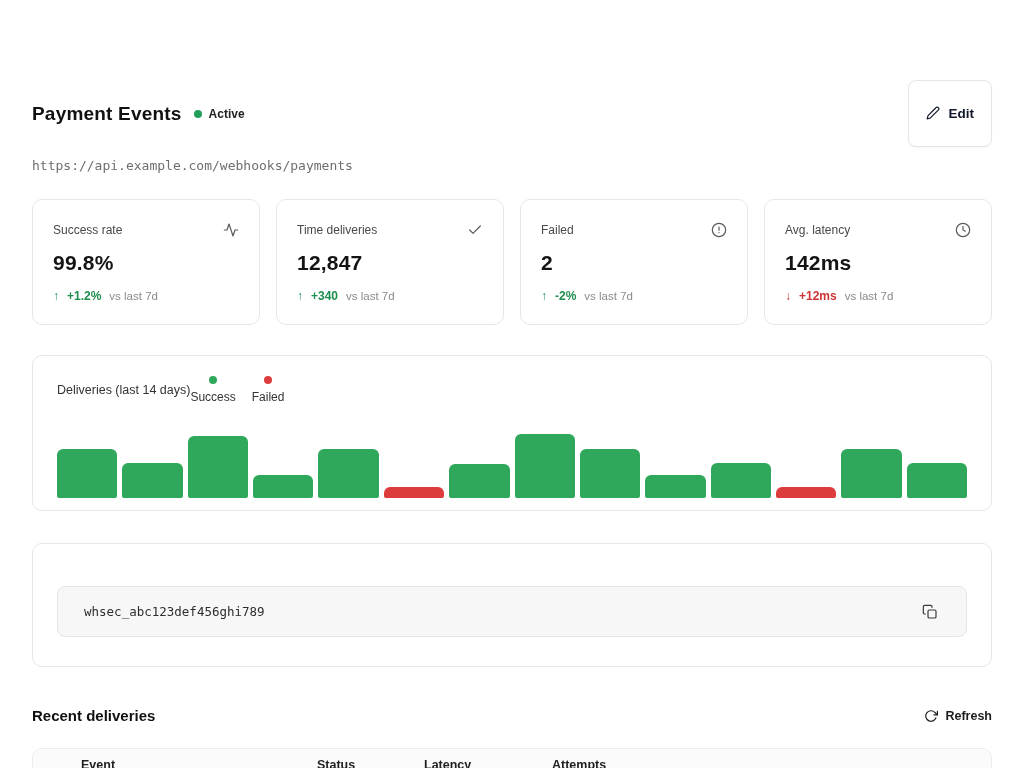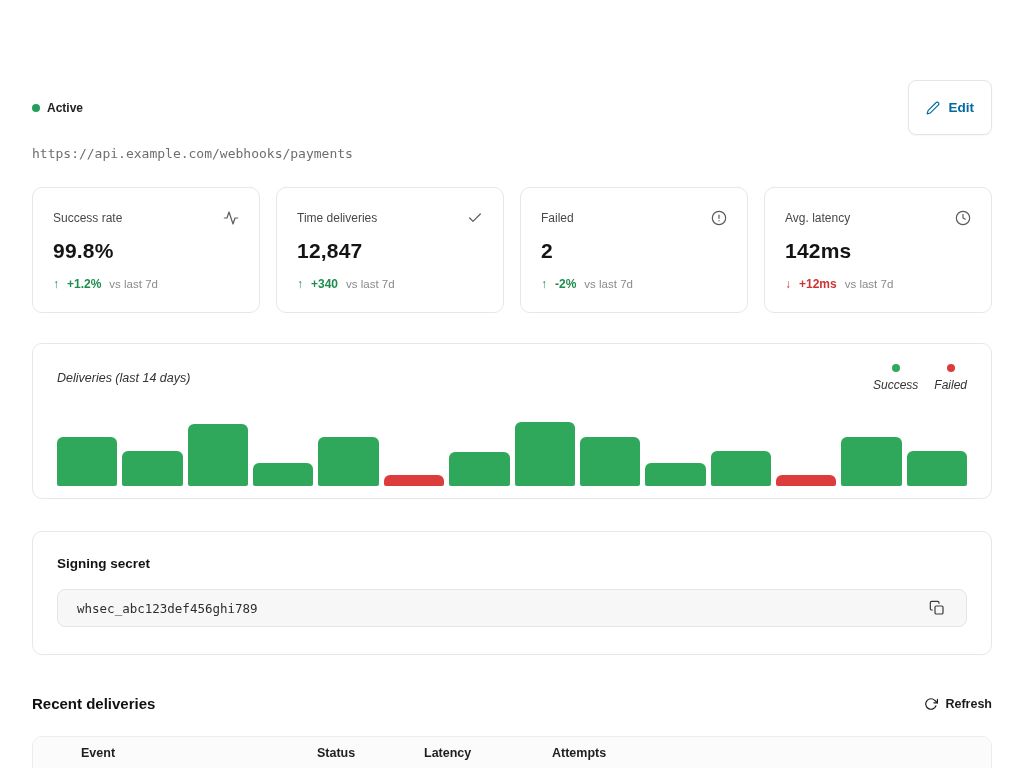--- a/index.html
+++ b/index.html
@@ -7,56 +7,56 @@
   body { font-family:"Liberation Sans","DejaVu Sans",sans-serif; color:#161616; }
   .page { width:1024px; height:768px; padding:0 32px; overflow:hidden; background:#fff; }
 
   
   .header-row { padding-top:80px; display:flex; justify-content:space-between; align-items:center; }
   .title-group { display:flex; align-items:center; gap:12px; }
   .page-title { font-size:19px; font-weight:700; letter-spacing:.2px; color:#111; }
   .status-group { display:flex; align-items:center; gap:7px;text-align:right; }
   .status-dot { width:8px; height:8px; border-radius:50%; background:#22a05b; }
   .status-label { font-size:12px; font-weight:600; color:#222; }
-  .edit-btn { display:flex; align-items:center; gap:9px; background:#fff; border:1px solid #e5e5e5;
-    border-radius:8px; padding:19px 17px; font-size:13.5px; font-weight:600; color:#0369a1; cursor:pointer;
+  .edit-btn { display:flex; align-items:flex-start; gap:9px; background:#fff; border:1px solid #e5e5e5;
+    border-radius:8px; padding:25px 17px; font-size:13.5px; font-weight:600; color:#0f172a; cursor:pointer;
     box-shadow:0 1px 2px rgba(0,0,0,.04); font-family:inherit; }
   .endpoint-url { margin-top:11px; font-family:"DejaVu Sans Mono","Liberation Mono",monospace;
     font-size:13px; color:#6e6e6e; }
 
   
   .stats-grid { margin-top:26px; display:grid; grid-template-columns:repeat(4,1fr); gap:16px; }
   .stat-card { border:1px solid #e7e7e7; border-radius:10px; background:#fff; padding:22px 20px; height:126px; }
   .stat-top { display:flex; justify-content:space-between; align-items:center; }
   .stat-label { font-size:12px; color:#484848; }
   .stat-icon { color:#5a5a5a; display:flex; }
   .stat-value { margin-top:13px; font-size:21px; font-weight:700; color:#141414; letter-spacing:.2px; }
   .stat-delta-row { margin-top:14px; display:flex; align-items:baseline; gap:8px; font-size:12px; }
   .delta { font-weight:700; }
   .delta.green { color:#1e8e4e; }
   .delta.red { color:#cf3434; }
   .delta-period { font-size:11.5px; color:#8a8a8a; }
 
   
   .chart-card { margin-top:30px; border:1px solid #e7e7e7; border-radius:10px; background:#fff;
     padding:20px 24px 26px 24px; height:156px; }
-  .chart-head { display:flex; justify-content:space-between; align-items:center;font-style:italic; }
+  .chart-head { display:flex; align-items:center; }
   .chart-title { font-size:12.5px; color:#333; }
   .legend { display:flex; align-items:center; gap:16px; }
   .legend-item { display:flex; align-items:center; gap:6px; font-size:12px; color:#333;flex-direction:column; }
   .legend-dot { width:8px; height:8px; border-radius:50%; }
   .bar-chart { margin-top:22px; height:72px; display:flex; align-items:flex-end; gap:5px; }
   .bar { flex:1; border-radius:6px 6px 2px 2px; }
 
   
   .secret-card { margin-top:32px; border:1px solid #e7e7e7; border-radius:10px; background:#fff;
     padding:24px; height:124px; }
   .secret-label { font-size:13.5px; font-weight:700; color:#141414; }
-  .secret-box { margin-top:18px; height:38px; background:#f7f7f7; border:1px solid #e6e6e6; border-radius:8px;
-    display:flex; align-items:center; justify-content:space-between; padding:0 19px; }
+  .secret-box { margin-top:18px; height:51px; background:#f7f7f7; border:1px solid #e6e6e6; border-radius:8px;
+    display:flex; align-items:center; justify-content:space-between; padding:0 26px; }
   .secret-value { font-family:"DejaVu Sans Mono","Liberation Mono",monospace; font-size:12.5px; color:#2e2e2e; }
   .copy-btn { background:none; border:none; color:#3a3a3a; display:flex; cursor:pointer; padding:2px; }
 
   
   .section-head { margin-top:40px; display:flex; justify-content:space-between; align-items:center; }
   .section-title { font-size:15px; font-weight:700; color:#111; }
   .refresh-btn { display:flex; align-items:center; gap:7px; background:none; border:none; font-family:inherit;
     font-size:12.5px; font-weight:600; color:#1c1c1c; cursor:pointer; }
   .table { margin-top:24px; border:1px solid #ececec; border-radius:10px 10px 0 0; overflow:hidden; }
   .trow { display:grid; grid-template-columns:284px 107px 128px 143px 1fr; align-items:center; }
@@ -66,20 +66,21 @@
   .tbody-row { height:40px; background:#fff; }
   svg { display:block; }
 </style>
 </head>
 <body>
 
 <div class="page">
 
   <div class="header-row">
     <div class="title-group">
+      <div class="page-title">Payment Events</div>
       <div class="status-group">
         <span class="status-dot"></span>
         <span class="status-label">Active</span>
       </div>
     </div>
     <button class="edit-btn">
       <span class="btn-icon">
         <svg width="14" height="14" viewBox="0 0 24 24" fill="none" stroke="currentColor" stroke-width="2" stroke-linecap="round" stroke-linejoin="round">
             <path d="M17 3a2.85 2.85 0 1 1 4 4L7.5 20.5 2 22l1.5-5.5L17 3z"></path>
           </svg>
@@ -190,21 +191,20 @@
         <div class="bar" style="height: 49px; background: rgb(47, 168, 92);"></div>
         <div class="bar" style="height: 23px; background: rgb(47, 168, 92);"></div>
         <div class="bar" style="height: 35px; background: rgb(47, 168, 92);"></div>
         <div class="bar" style="height: 11px; background: rgb(220, 60, 60);"></div>
         <div class="bar" style="height: 49px; background: rgb(47, 168, 92);"></div>
         <div class="bar" style="height: 35px; background: rgb(47, 168, 92);"></div>
       </div>
   </div>
 
   <div class="secret-card">
-    <div class="secret-label">Signing secret</div>
     <div class="secret-box">
       <span class="secret-value">whsec_abc123def456ghi789</span>
       <button class="copy-btn">
         <span>
           <svg width="16" height="16" viewBox="0 0 24 24" fill="none" stroke="currentColor" stroke-width="1.8" stroke-linecap="round" stroke-linejoin="round">
               <rect x="9" y="9" width="12" height="12" rx="2"></rect>
               <path d="M5 15H4a2 2 0 0 1-2-2V4a2 2 0 0 1 2-2h9a2 2 0 0 1 2 2v1"></path>
             </svg>
         </span>
       </button>

